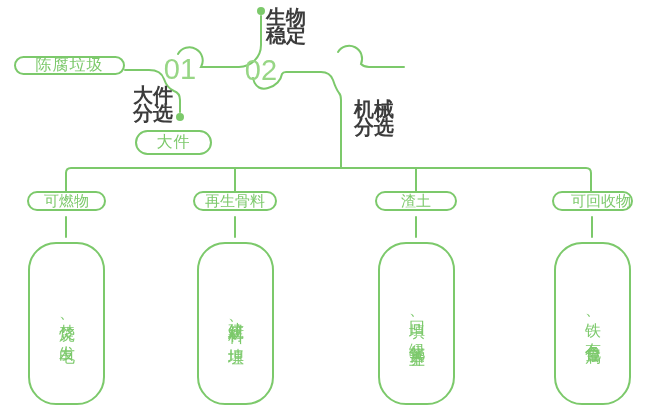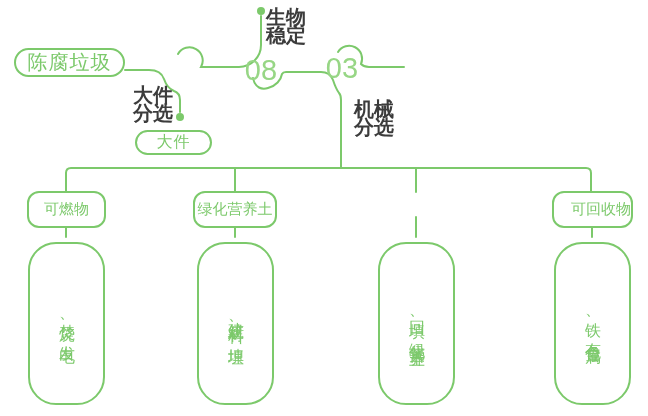--- a/index.html
+++ b/index.html
@@ -32,29 +32,29 @@
   .abs { position: absolute; }
   .pill {
     border: 2px solid var(--accent);
     color: var(--accent);
     display: flex;
     align-items: center;
     justify-content: center;
     background: var(--bg);
   }
   .source-pill {
-    left: 14px; top: 48px; width: 111px; height: 29px;
-    border-radius: 15px; font-size: 20px; letter-spacing: 1px;
+    left: 14px; top: 56px; width: 111px; height: 19px;
+    border-radius: 15px; font-size: 16px; letter-spacing: 1px;
   }
   .bulky-pill {
     left: 135px; top: 130px; width: 77px; height: 25px;
     border-radius: 13px; font-size: 16px; letter-spacing: 1px;
   }
   .branch-pill {
-    top: 191px; height: 37px;
+    top: 191px; height: 20px;
     border-radius: 12px; font-size: 15px;
   }
   .step-number {
     width: 40px; height: 30px;
     display: flex; align-items: center; justify-content: center;
     color: var(--number);
     font-size: 29px;
     background: transparent;
   }
   .step-label {
@@ -91,39 +91,42 @@
     <path d="M 66 192 V 173 Q 66 168 71 168 H 586 Q 591 168 591 173 V 192 M 235 168 V 192 M 416 168 V 192"></path>
     <path d="M 66 217 V 237 M 235 217 V 237 M 416 217 V 237 M 592 217 V 237"></path>
     <circle cx="180" cy="117" r="4"></circle>
     <circle cx="261" cy="11" r="4"></circle>
   </svg>
 
   <div class="abs pill source-pill">
     <span>陈腐垃圾</span>
   </div>
 
-  <div class="abs step-number" style="left:241px; top:55px;">08</div>
-  <div class="abs step-number" style="left:322px; top:53px;">03</div>
+  <div class="abs step-number" style="left:160px; top:54px;">01</div>
+  <div class="abs step-number" style="left:241px; top:55px;">02</div>
 
   <div class="abs step-label" style="left:133px; top:86px;">大件
 分选</div>
   <div class="abs step-label" style="left:266px; top:8px;">生物
 稳定</div>
   <div class="abs step-label" style="left:354px; top:100px;">机械
 分选</div>
 
   <div class="abs pill bulky-pill">
     <span>大件</span>
   </div>
 
   <div class="abs pill branch-pill" style="left:27px; width:79px;">
     <span>可燃物</span>
   </div>
   <div class="abs pill branch-pill" style="left:193px; width:84px;">
-    <span>绿化营养土</span>
+    <span>再生骨料</span>
+  </div>
+  <div class="abs pill branch-pill" style="left:375px; width:82px;">
+    <span>渣土</span>
   </div>
   <div class="abs pill branch-pill" style="left:552px; width:81px;justify-content:flex-end;">
     <span>可回收物</span>
   </div>
 
   <div class="abs detail-box" style="left:28px;">
     <div class="vtext">焚烧、发电</div>
   </div>
   <div class="abs detail-box" style="left:197px;">
     <div class="vtext">建筑材料、填埋</div>

